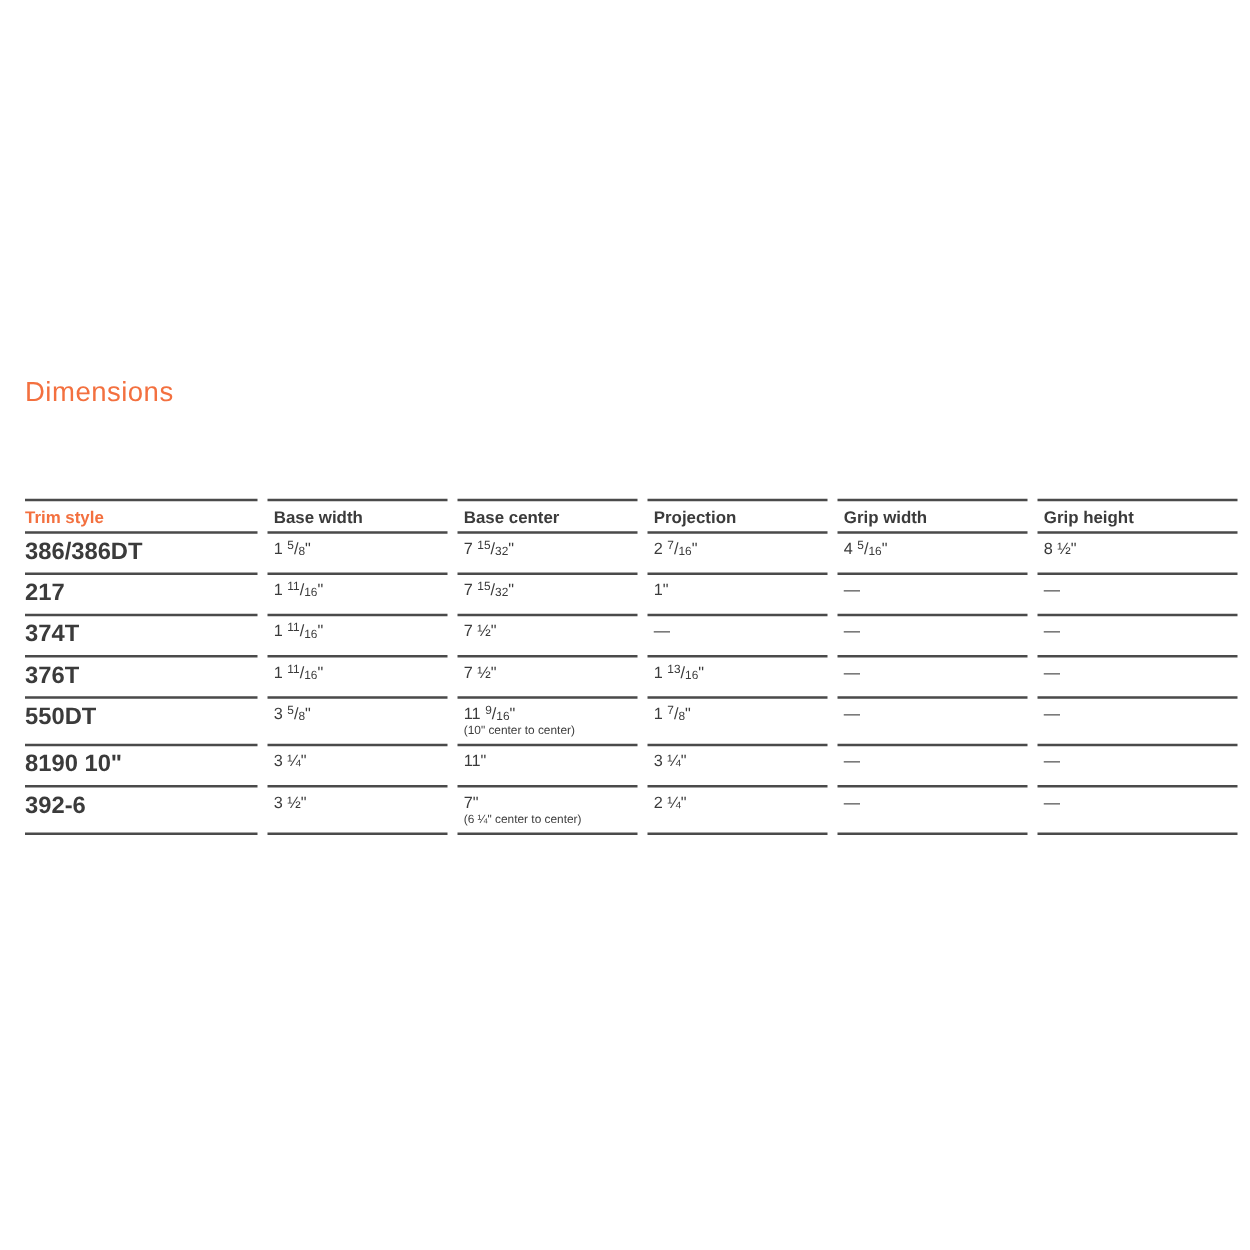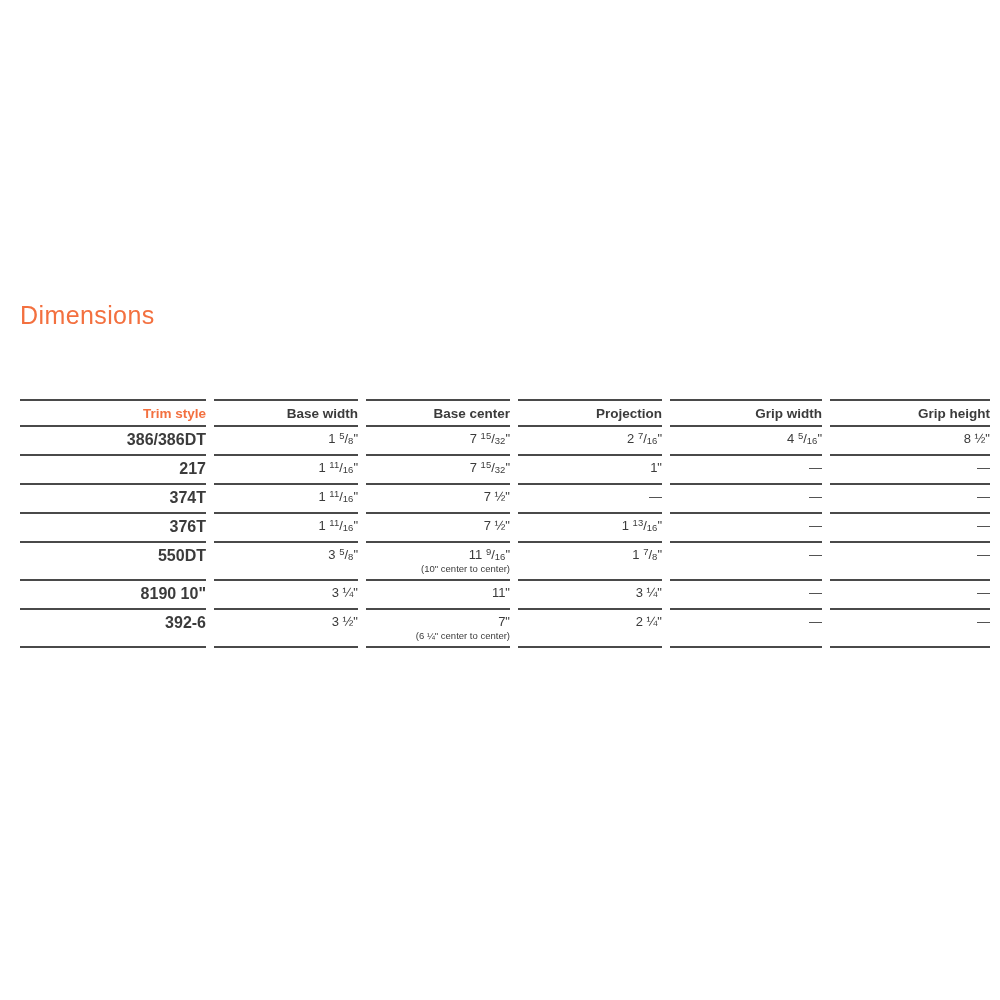--- a/index.html
+++ b/index.html
@@ -12,57 +12,57 @@
     width:1000px;height:1000px;
     background:#ffffff;
     font-family:"Liberation Sans", sans-serif;
     position:relative;
     overflow:hidden;
   }
   .page-title{
     position:absolute;
     left:20px;top:301px;
     margin:0;
-    font-size:25px;
+    font-size:22px;
     font-weight:400;
     letter-spacing:0.4px;
     color:var(--accent);
   }
   table.dim-table{
     position:absolute;
     left:12px;top:399px;
     border-collapse:separate;
     border-spacing:8px 0;
     table-layout:fixed;
   }
   .dim-table th,
   .dim-table td{
     border-top:2px solid var(--border);
     vertical-align:top;
-    text-align:right;
+    text-align:left;
     padding:4px 0 5px 5px;
   }
   .dim-table thead th{
     font-size:13.5px;
     font-weight:700;
     color:var(--text);
     padding-top:5px;
     padding-bottom:4px;
   }
   .dim-table thead th.trim{
     color:var(--accent);
     padding-left:0;
   }
   .dim-table td{
     font-size:13px;
     color:var(--text);
   }
   .dim-table td.trim{
     font-weight:700;
-    font-size:16px;
+    font-size:19px;
     padding-left:0;
   }
   .dim-table tbody tr:last-child td{
     border-bottom:2px solid var(--border);
     margin-left:20px;
   }
   .dim-table td .val{white-space:nowrap;}
   .fr{white-space:nowrap;}
   .fr sup{
     font-size:9.5px;

